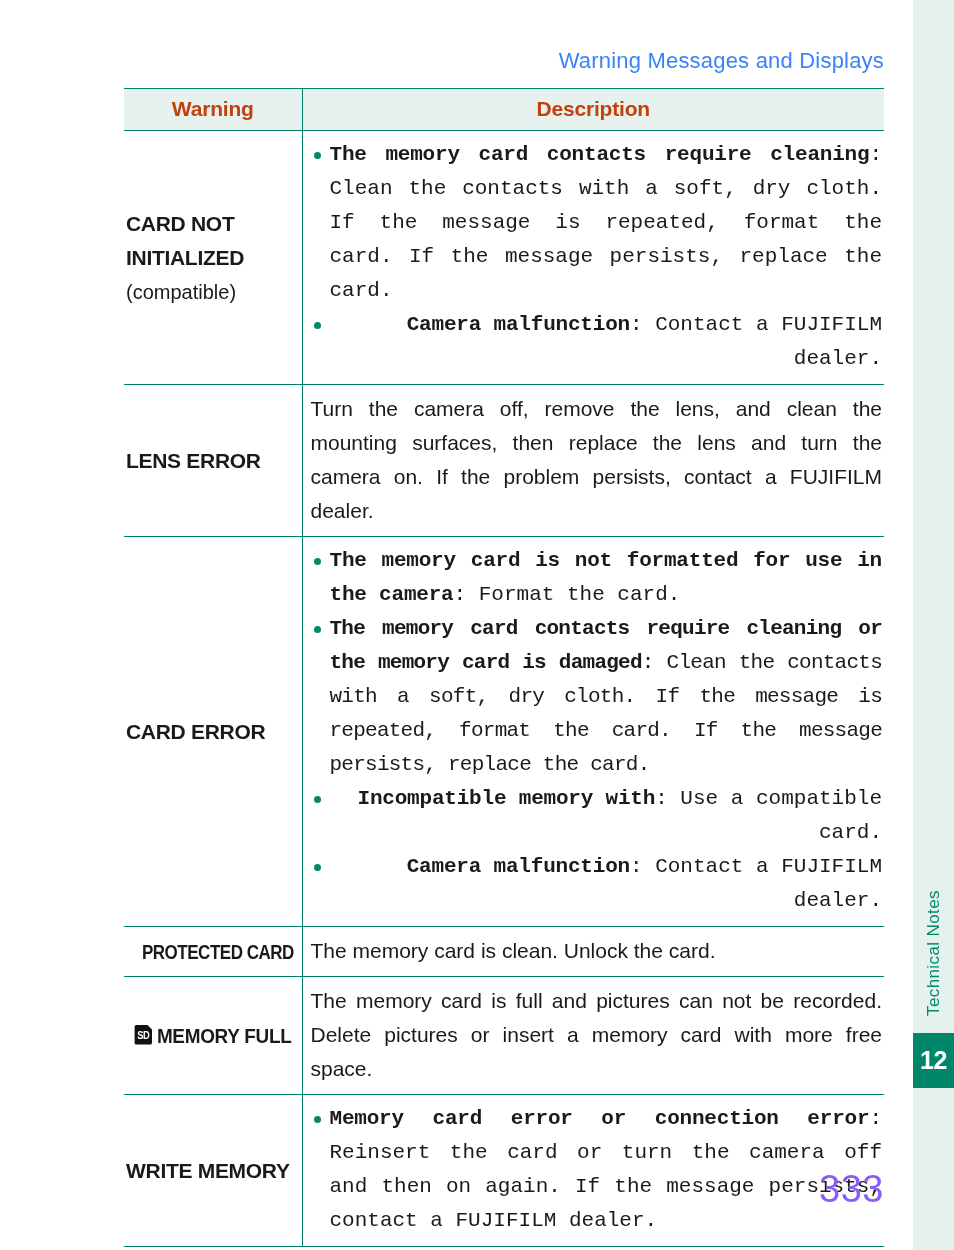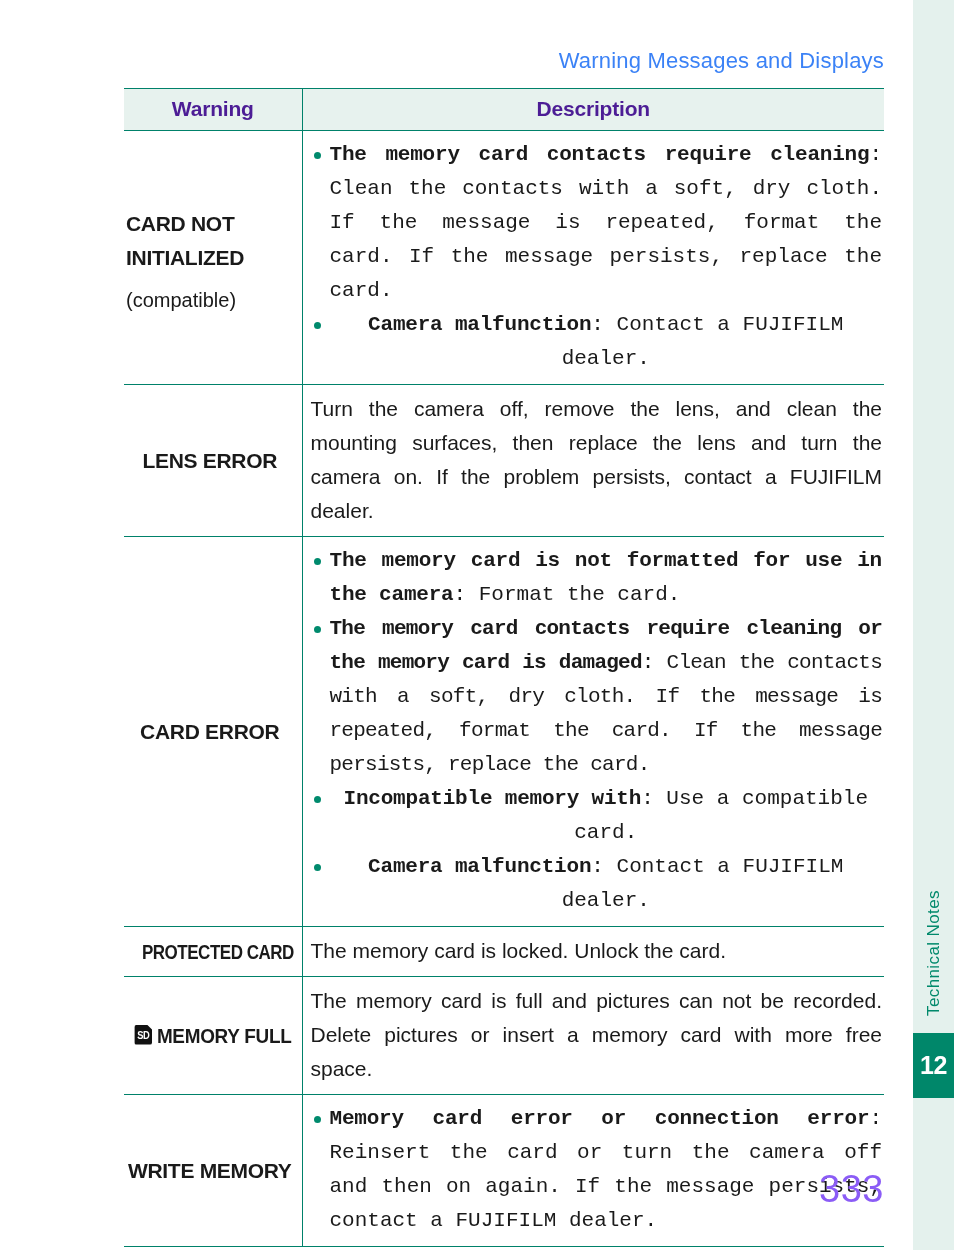--- a/index.html
+++ b/index.html
@@ -43,21 +43,21 @@
     font-size: 17px;
     letter-spacing: 0.4px;
     padding-top: 14px;
     white-space: nowrap;
   }
   #page-tab {
     position: absolute;
     left: 913px;
     top: 1033px;
     width: 41px;
-    height: 65px;
+    height: 55px;
     background: #00876a;
     color: #ffffff;
     display: flex;
     align-items: center;
     justify-content: center;
     font-size: 25px;
     font-weight: bold;
     letter-spacing: -0.5px;
   }
 
@@ -85,21 +85,21 @@
   #warning-table col.c-warn { width: 178px; }
   #warning-table col.c-desc { width: 582px; }
 
   #warning-table thead th {
     background: #e7f2ee;
     border-top: 1.5px solid #00816a;
     border-bottom: 1.5px solid #00816a;
     font-size: 21px;
     font-weight: bold;
     padding: 8px 0 9px 0;
-    color: #4c1d95;
+    color: #c2410c;
     letter-spacing: -0.2px;
   }
   #warning-table thead th.warn-head { border-right: 1.5px solid #00816a; }
 
   #warning-table tbody td {
     border-bottom: 1.5px solid #00816a;
     vertical-align: middle;
     font-size: 21px;
     line-height: 1.62;
     color: #1a1a1a;
@@ -110,22 +110,22 @@
     letter-spacing: -0.3px;
     padding: 6px 8px 6px 2px;
     font-size: 21px;
   }
   #warning-table tbody td.desc-cell {
     padding: 7px 0 8px 8px;
   }
 
   
   .warn-block { display: block; }
-  .warn-left   { text-align: left; margin-top: 8px; }
-  .warn-center { text-align: center; }
+  .warn-left   { text-align: left; }
+  .warn-center { }
   .warn-squeeze {
     display: block;
     transform: scaleX(0.90);
     transform-origin: center center;
     white-space: nowrap;
   }
   .warn-squeeze-hard {
     display: block;
     transform: scaleX(0.81);
     transform-origin: center center;
@@ -175,21 +175,21 @@
   ul.bullets > li::before {
     content: "";
     position: absolute;
     left: 3px;
     top: 14px;
     width: 7px;
     height: 7px;
     border-radius: 50%;
     background: #008a6d;
   }
-  ul.bullets > li.nojust { text-align: center; }
+  ul.bullets > li.nojust { text-align: right; }
   .b { font-weight: bold; letter-spacing: -0.2px; }
   .tight { letter-spacing: -0.75px; }
   .tight .b { letter-spacing: -0.75px; }
 
   
   #folio {
     position: absolute;
     left: 124px;
     top: 1168px;
     width: 760px;
@@ -259,21 +259,21 @@
           <li class="nojust"><span class="b">Camera malfunction</span><span>: Contact a FUJIFILM dealer.</span></li>
         </ul>
       </td>
     </tr>
 
     <tr>
       <td class="warn-cell">
         <span class="warn-squeeze-hard">PROTECTED CARD</span>
       </td>
       <td class="desc-cell">
-        <p class="para last-loose">The memory card is locked. Unlock the card.</p>
+        <p class="para last-loose">The memory card is clean. Unlock the card.</p>
       </td>
     </tr>
 
 
     <tr>
       <td class="warn-cell">
         <span class="warn-squeeze">
           <span class="sd-icon">
             <svg viewBox="0 0 21 20" width="21" height="20" aria-hidden="true">
               <path d="M2.2 0 H14.5 L19.6 4.6 V17.4 a2.2 2.2 0 0 1 -2.2 2.2 H2.2 A2.2 2.2 0 0 1 0 17.4 V2.2 A2.2 2.2 0 0 1 2.2 0 Z" fill="#111111"></path>

